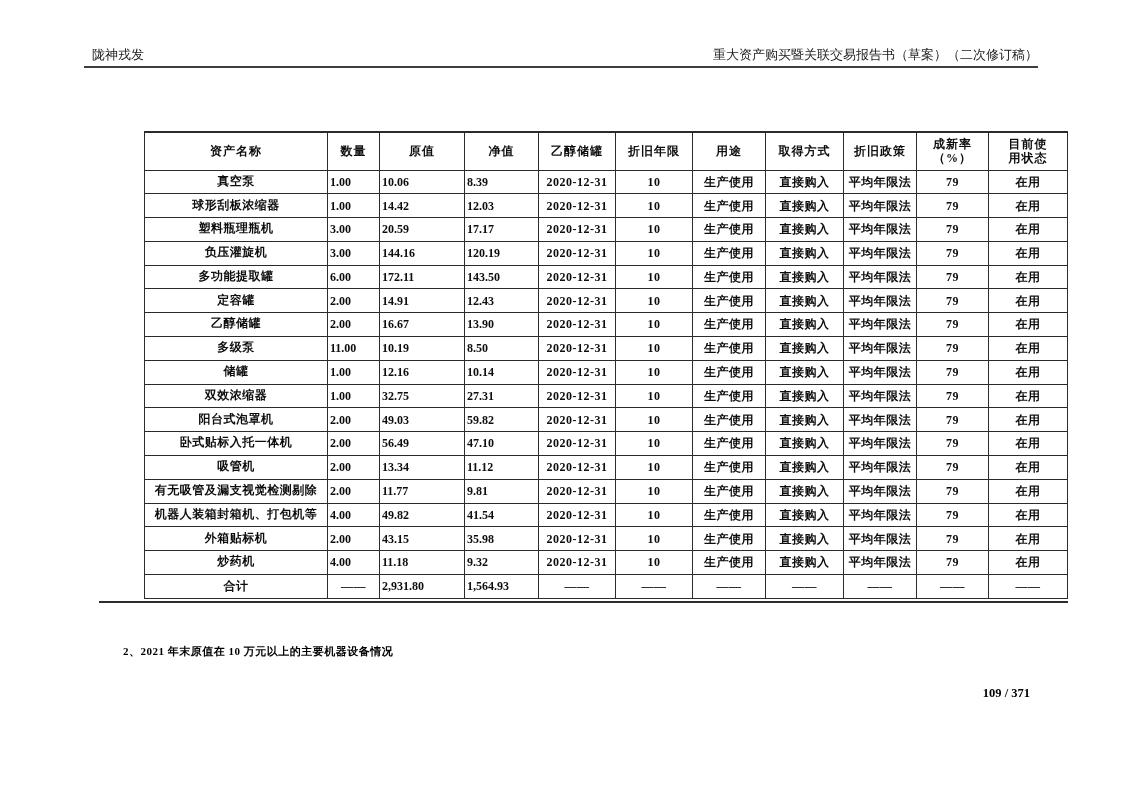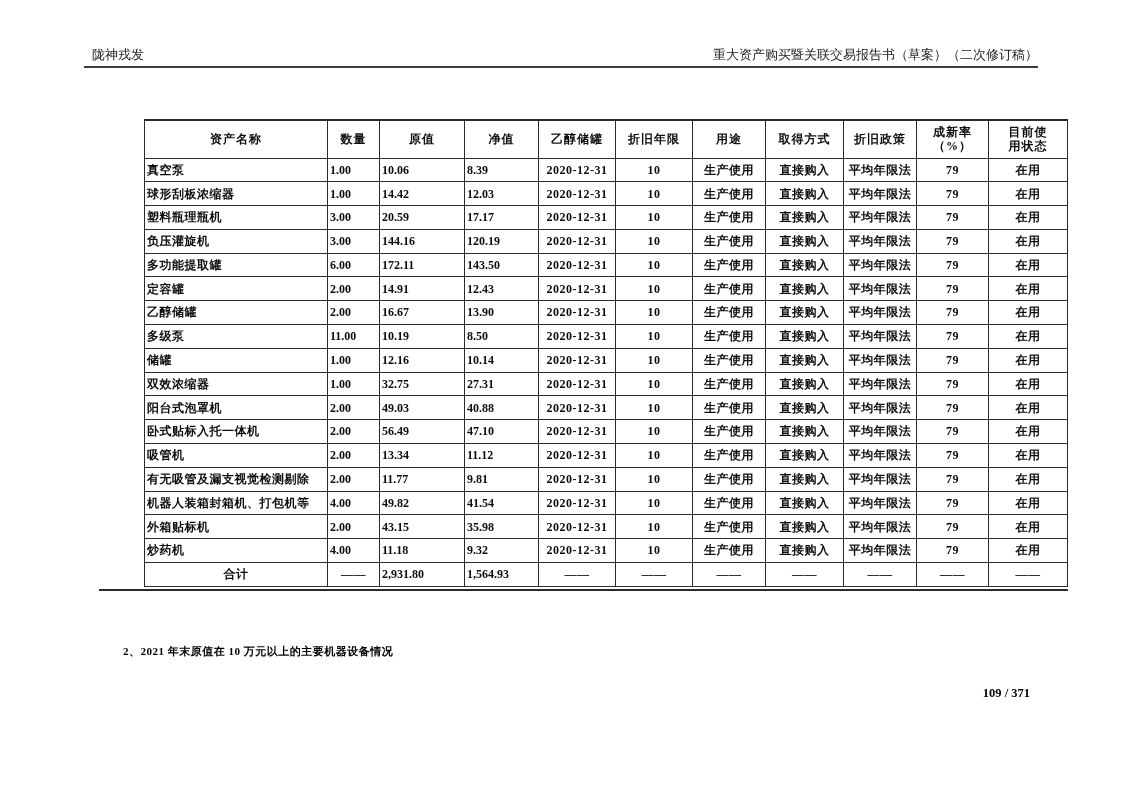--- a/index.html
+++ b/index.html
@@ -30,21 +30,21 @@
     position: absolute;
     left: 84px;
     right: 84px;
     top: 66px;
     border-top: 2px solid #3d3d3d;
   }
   
   .table-wrap {
     position: absolute;
     left: 99px;
-    top: 119px;
+    top: 131px;
     display: inline-block;
     border-bottom: 2.5px solid #2b2b2b; 
     padding-left: 45px;
   }
   table.asset-table {
     border-collapse: collapse;
     table-layout: fixed;
     width: 923px;
     margin-bottom: 2px;               
     border-top: 2.5px solid #2b2b2b;
@@ -63,21 +63,21 @@
     overflow: hidden;
   }
   table.asset-table thead th {
     height: 38px;
     text-align: center;
     vertical-align: middle;
     white-space: pre-line;
     letter-spacing: 1px;
   }
   table.asset-table tbody td { height: 23.8px; vertical-align: middle; }
-  td.al-left   { text-align: left;  padding-left: 8px;  letter-spacing: 0.5px; }
+  td.al-left   { text-align: center;  padding-left: 8px;  letter-spacing: 0.5px; font-family: Liberation Mono, monospace; }
   td.al-right  { text-align: left; padding-right: 7px; }
   td.al-center { text-align: center; letter-spacing: 0.5px; }
   
   .section-heading {
     position: absolute;
     left: 123px;
     top: 644px;
     font-size: 11px;
     font-weight: bold;
     letter-spacing: 0.5px;
@@ -264,21 +264,21 @@
             <td class="al-center">生产使用</td>
             <td class="al-center">直接购入</td>
             <td class="al-center">平均年限法</td>
             <td class="al-center">79</td>
             <td class="al-center">在用</td>
           </tr>
           <tr>
             <td class="al-left">阳台式泡罩机</td>
             <td class="al-right">2.00</td>
             <td class="al-right">49.03</td>
-            <td class="al-right">40.88</td>
+            <td class="al-right">59.82</td>
             <td class="al-center">2020-12-31</td>
             <td class="al-center">10</td>
             <td class="al-center">生产使用</td>
             <td class="al-center">直接购入</td>
             <td class="al-center">平均年限法</td>
             <td class="al-center">79</td>
             <td class="al-center">在用</td>
           </tr>
           <tr>
             <td class="al-left">卧式贴标入托一体机</td>

